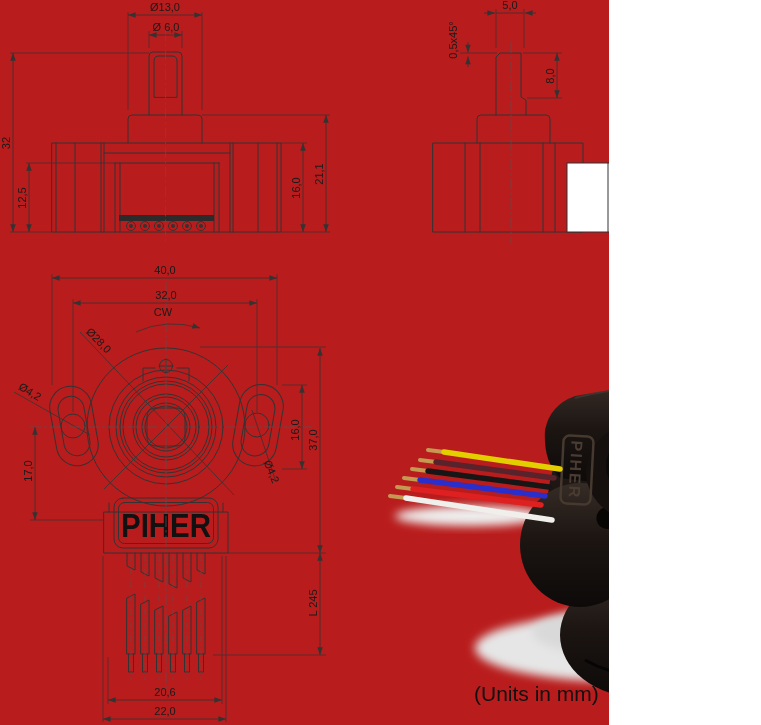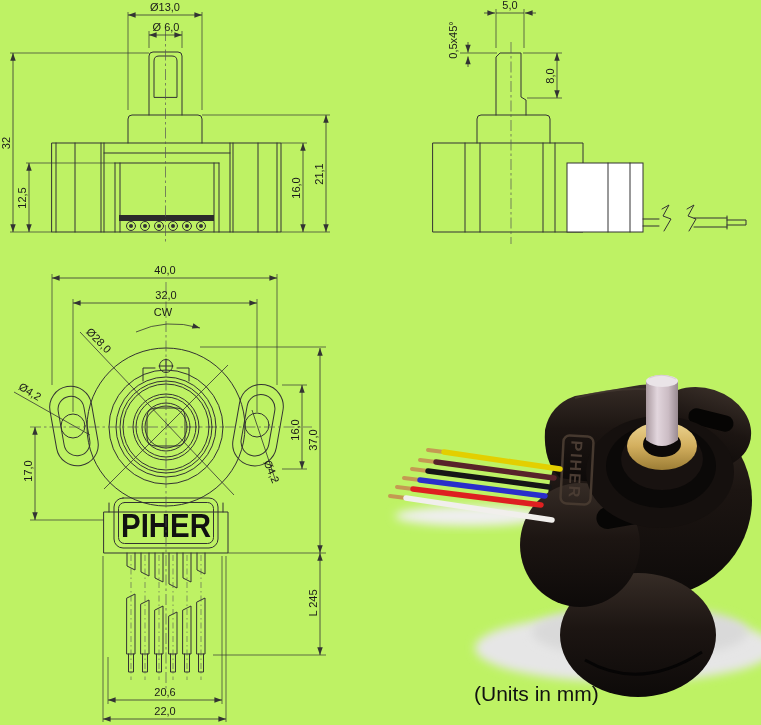--- a/index.html
+++ b/index.html
@@ -1,16 +1,16 @@
 <!DOCTYPE html>
 <html><head>
 <meta charset="utf-8">
 <style>
   html,body{margin:0;padding:0;background:#fff;}
-  .page{position:relative;width:761px;height:725px;background:#bef264;overflow:hidden;
+  .page{position:relative;width:609px;height:725px;background:#b91c1c;overflow:hidden;
         font-family:"Liberation Sans",sans-serif;}
   svg{position:absolute;left:0;top:0;}
   .ln{fill:none;stroke:#333;stroke-width:1;stroke-linecap:round;stroke-linejoin:round;}
   .lnf{fill:#fff;stroke:#333;stroke-width:1;}
   .thin{fill:none;stroke:#333;stroke-width:.8;}
   .dim{fill:none;stroke:#333;stroke-width:.8;}
   .ext{fill:none;stroke:#333;stroke-width:.7;}
   .cl{fill:none;stroke:#555;stroke-width:.7;stroke-dasharray:11 3 2.5 3;}
   .pincl{fill:none;stroke:#555;stroke-width:.6;stroke-dasharray:6 3 1.5 3;}
   .dtxt{font:11px "Liberation Sans",sans-serif;fill:#1a1a1a;}

